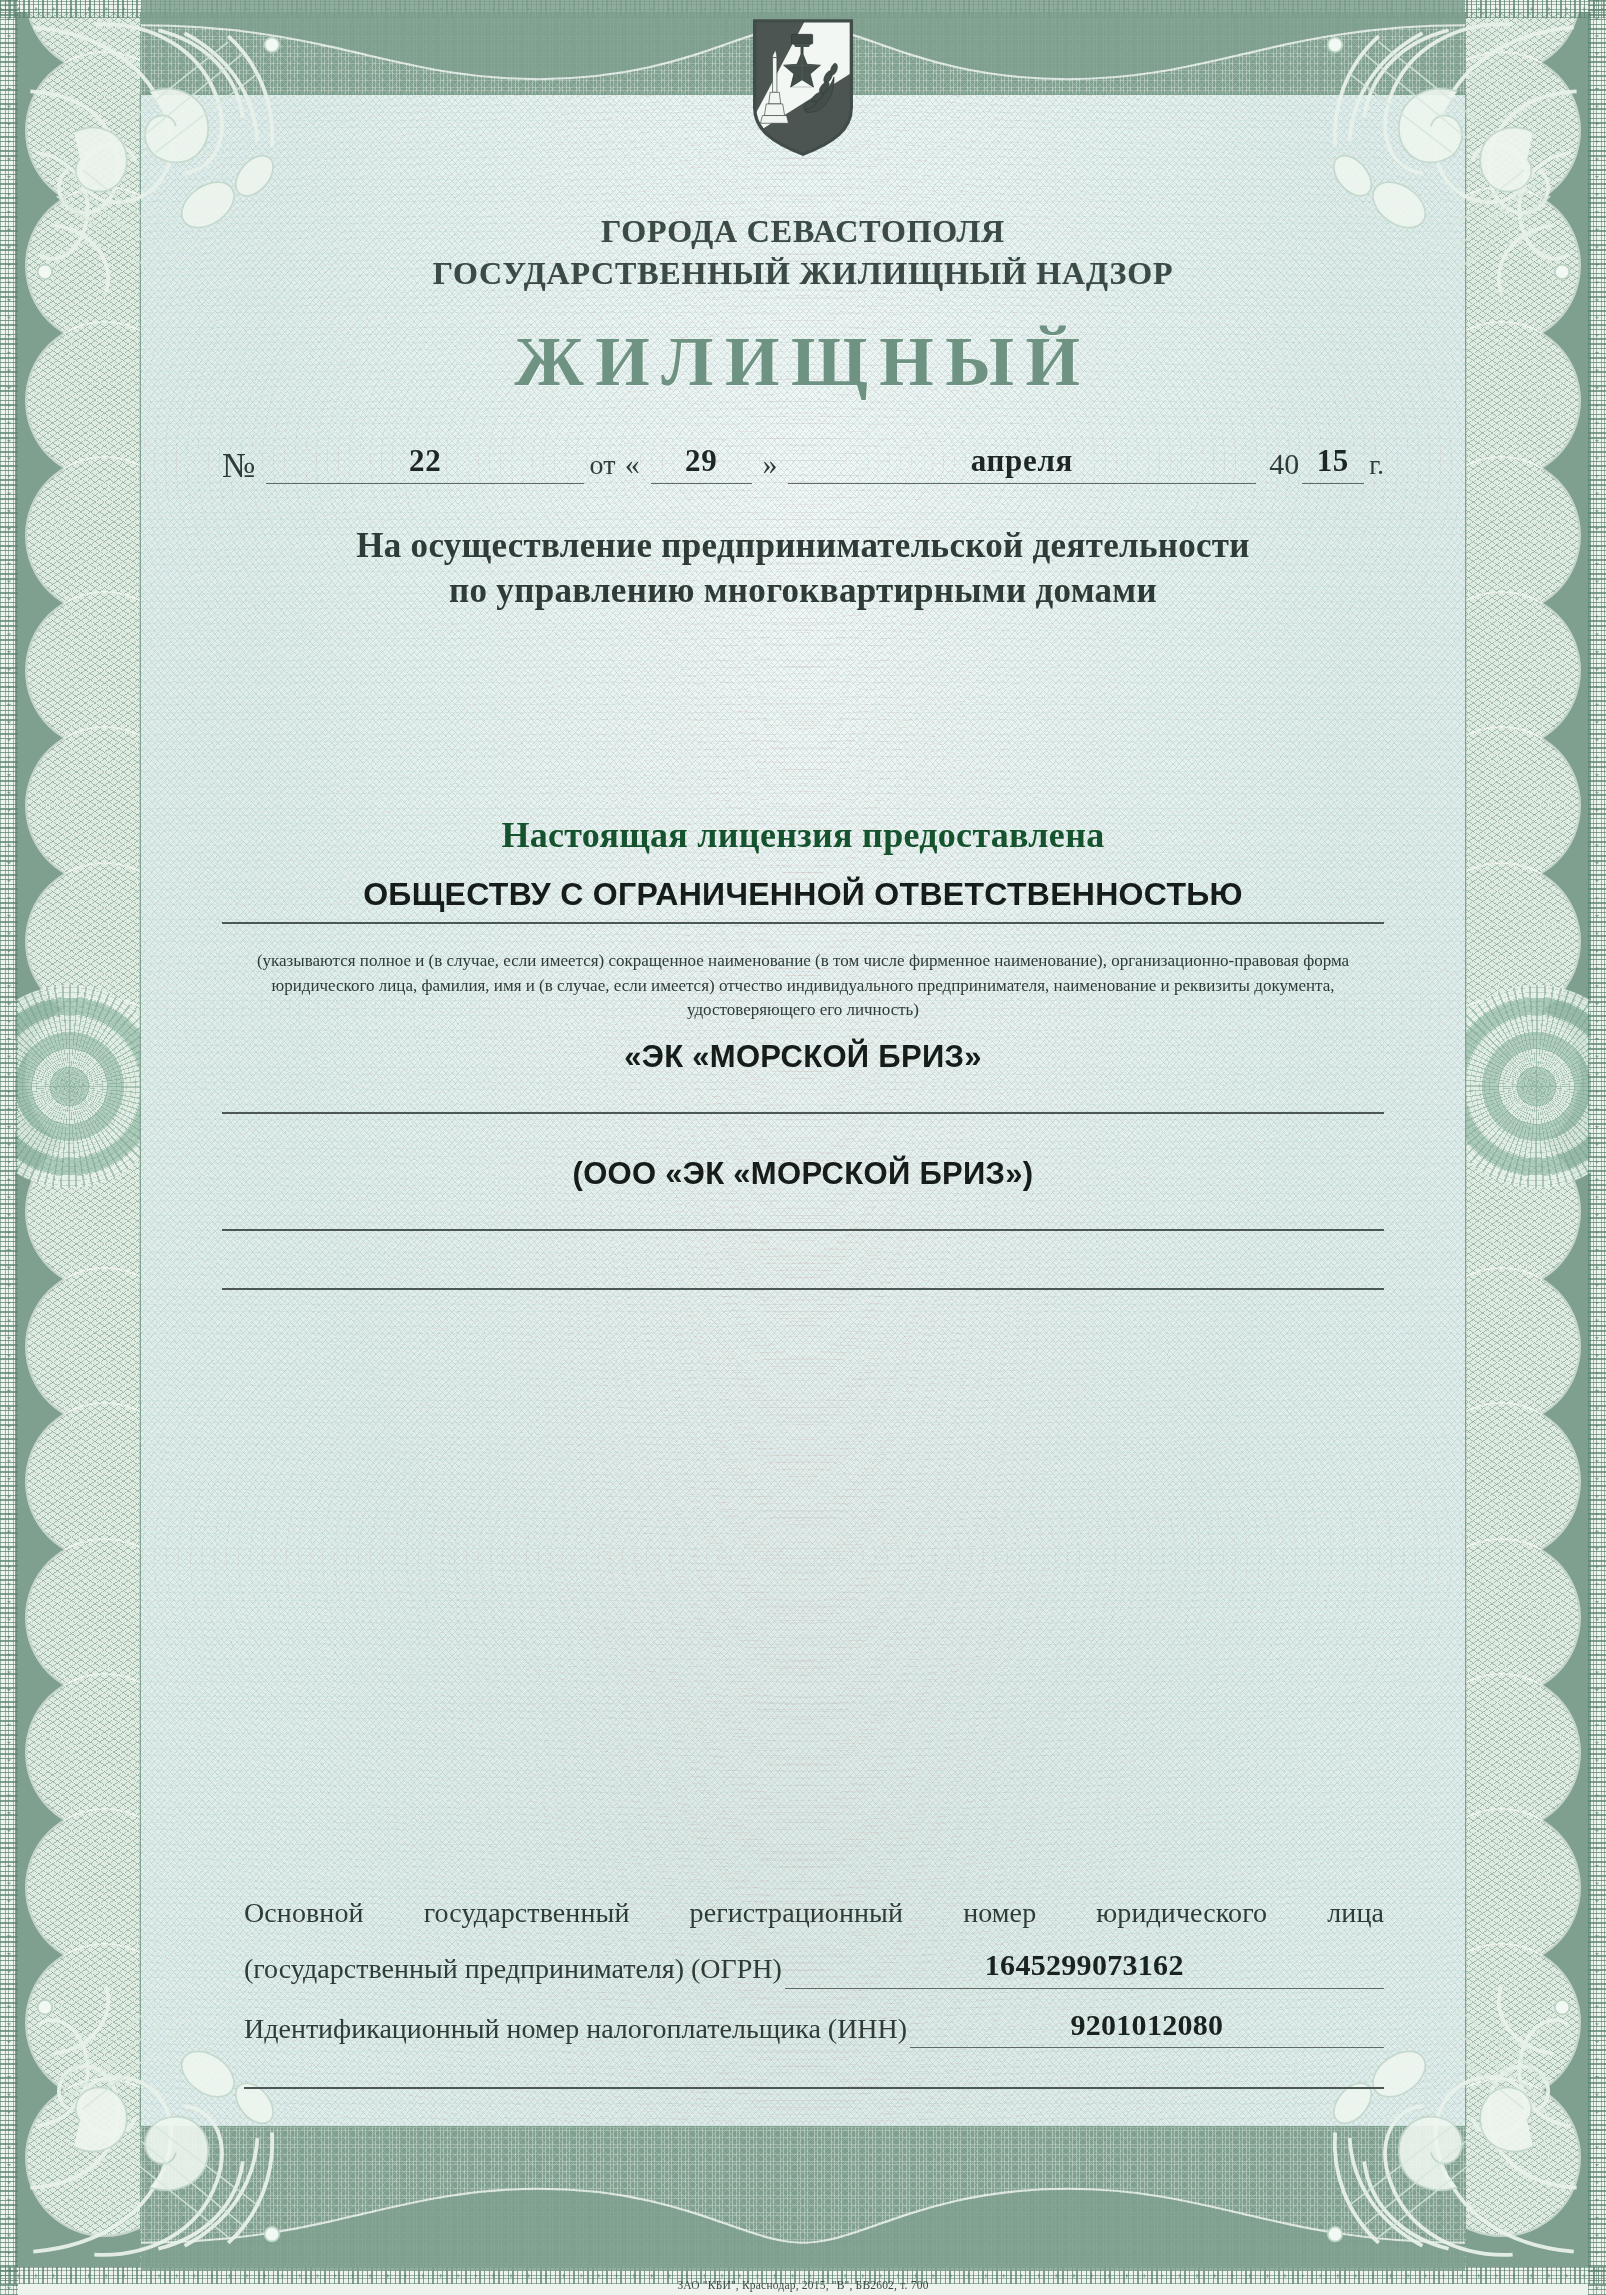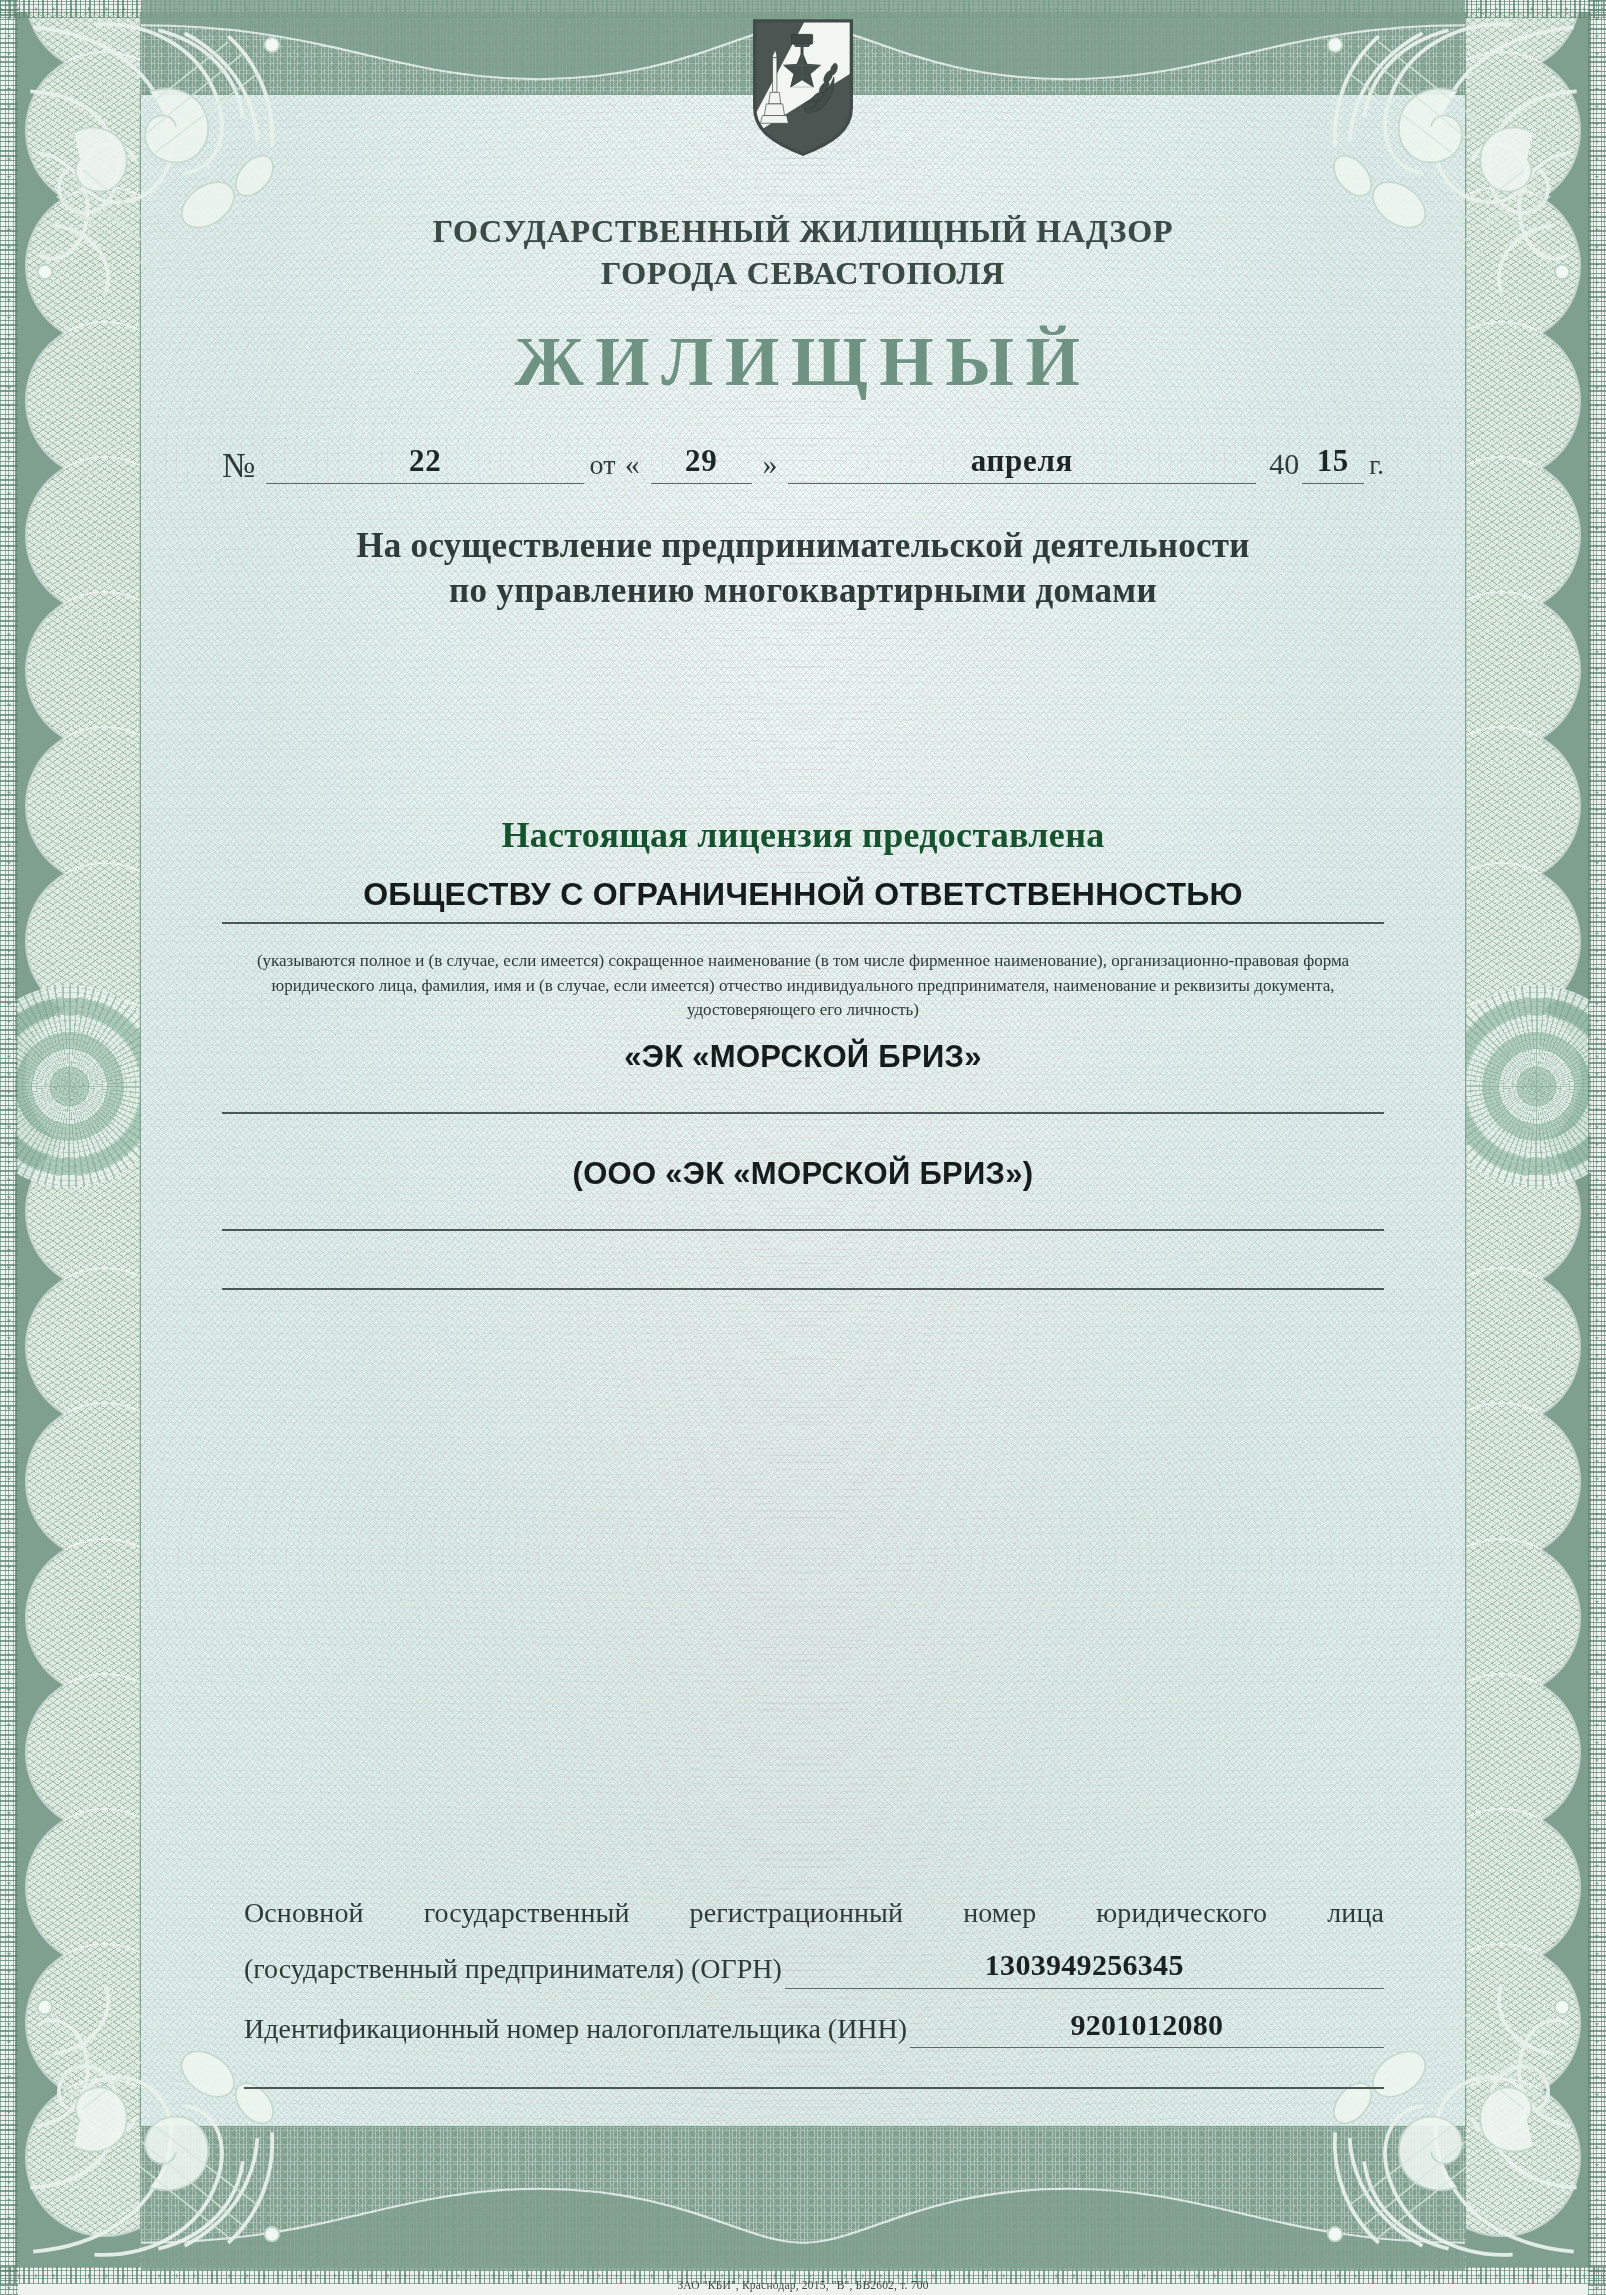--- a/index.html
+++ b/index.html
@@ -558,22 +558,22 @@
             <ellipse cx="92" cy="56" rx="3.2" ry="6.2" transform="rotate(18 92 56)"></ellipse>
           </g>
         </g>
         <path d="M10,6 L110,6 L110,96 C110,118 92,132 60,144 C28,132 10,118 10,96 Z" fill="none" stroke="#414c49" stroke-width="3.4"></path>
       </svg>
     </div>
 
     <div class="pad">
 
       <div class="org-title">
+        <div>ГОРОДА СЕВАСТОПОЛЯ</div>
         <div>ГОСУДАРСТВЕННЫЙ ЖИЛИЩНЫЙ НАДЗОР</div>
-        <div>ГОРОДА СЕВАСТОПОЛЯ</div>
       </div>
 
       <div class="big-title">ЖИЛИЩНЫЙ</div>
 
       <div class="numrow">
         <span class="nolabel">№</span>
         <span class="fill f-num">
           <span class="val">22</span>
         </span>
         <span class="ot">от</span>
@@ -613,21 +613,21 @@
       <div class="rule rule-sp2"></div>
 
     </div>
 
     <div class="regblock">
       <div class="just-line">Основной   государственный   регистрационный   номер   юридического   лица</div>
 
       <div class="fieldrow">
         <span class="lbl">(государственный предпринимателя) (ОГРН)</span>
         <span class="fill">
-          <span class="val">1303949256345</span>
+          <span class="val">1645299073162</span>
         </span>
       </div>
 
       <div class="fieldrow">
         <span class="lbl">Идентификационный номер налогоплательщика (ИНН)</span>
         <span class="fill">
           <span class="val">9201012080</span>
         </span>
       </div>
 

